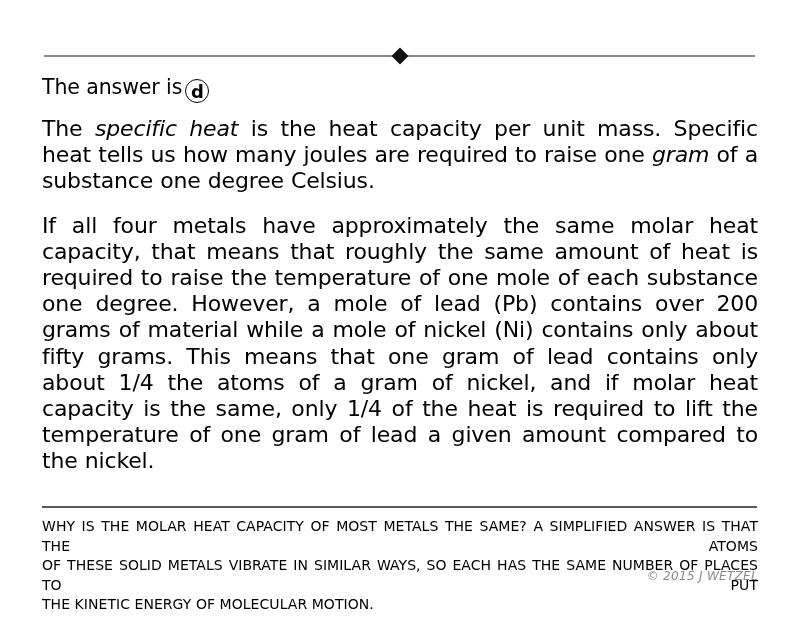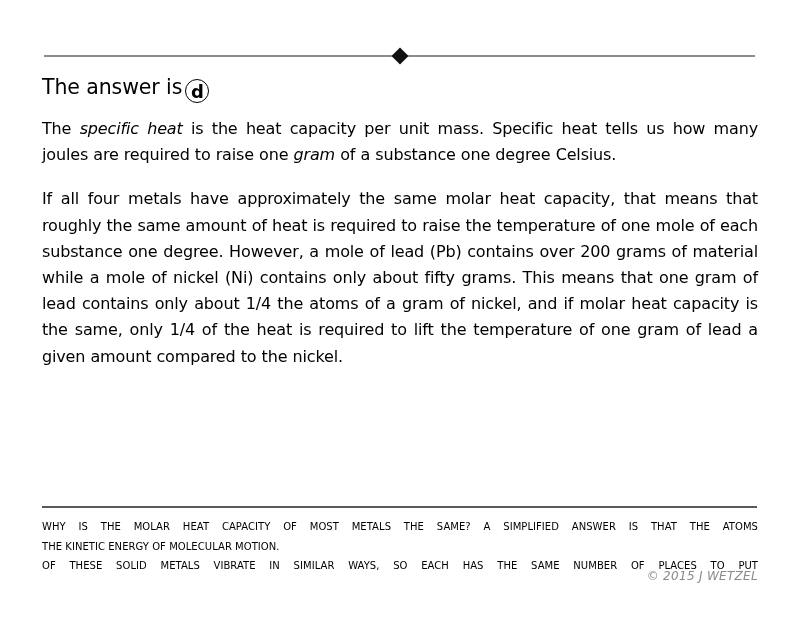--- a/index.html
+++ b/index.html
@@ -80,21 +80,21 @@
   }
 
   
   .body-block {
     position: absolute;
     left: 42px;
     top: 104px;
     width: 716px;
   }
   .para {
-    font-size: 16px;
+    font-size: 22px;
     line-height: 26.2px;
     text-align: justify;
     text-justify: inter-word;
     margin: 0 0 18px 0;
     letter-spacing: -0.15px;
     word-spacing: 0.2px;
   }
   .para:last-child { margin-bottom: 0; }
   .para i, .para em {
     font-style: italic;
@@ -107,21 +107,21 @@
     top: 494px;
     width: 715px;
     height: 1.6px;
     background: #5a5a5a;
   }
   .footer-note {
     position: absolute;
     left: 42px;
     top: 505px;
     width: 716px;
-    font-size: 10px;
+    font-size: 14px;
     line-height: 19.6px;
     text-align: justify;
     text-justify: inter-word;
     letter-spacing: 0.05px;
   }
   .footer-note > span { display: block; }
   .copyright {
     position: absolute;
     right: 42px;
     top: 557px;
@@ -150,18 +150,18 @@
       <span>The </span><i>specific heat</i><span> is the heat capacity per unit mass.  Specific heat tells us how many joules are required to raise one </span><i>gram</i><span> of a substance one degree Celsius.</span>
     </p>
     <p class="para">
       <span>If all four metals have approximately the same molar heat capacity, that means that roughly the same amount of heat is required to raise the temperature of one mole of each substance one degree.  However, a mole of lead (Pb) contains over 200 grams of material while a mole of nickel (Ni) contains only about fifty grams.  This means that one gram of lead contains only about 1/4 the atoms of a gram of nickel, and if molar heat capacity is the same, only 1/4 of the heat is required to lift the temperature of one gram of lead a given amount compared to the nickel.</span>
     </p>
   </div>
 
   <div class="footer-rule"></div>
   <div class="footer-note">
     <span style="text-align: justify; text-align-last: justify;">WHY IS THE MOLAR HEAT CAPACITY OF MOST METALS THE SAME?  A SIMPLIFIED ANSWER IS THAT THE ATOMS</span>
+    <span style="text-align: justify; text-align-last: justify;">OF THESE SOLID METALS VIBRATE IN SIMILAR WAYS, SO EACH HAS THE SAME NUMBER OF PLACES TO PUT</span>
     <span style="text-align: left;">THE KINETIC ENERGY OF MOLECULAR MOTION.</span>
-    <span style="text-align: justify; text-align-last: justify;">OF THESE SOLID METALS VIBRATE IN SIMILAR WAYS, SO EACH HAS THE SAME NUMBER OF PLACES TO PUT</span>
   </div>
   <div class="copyright">© 2015 J WETZEL</div>
 
 </div>
 
 </body></html>

